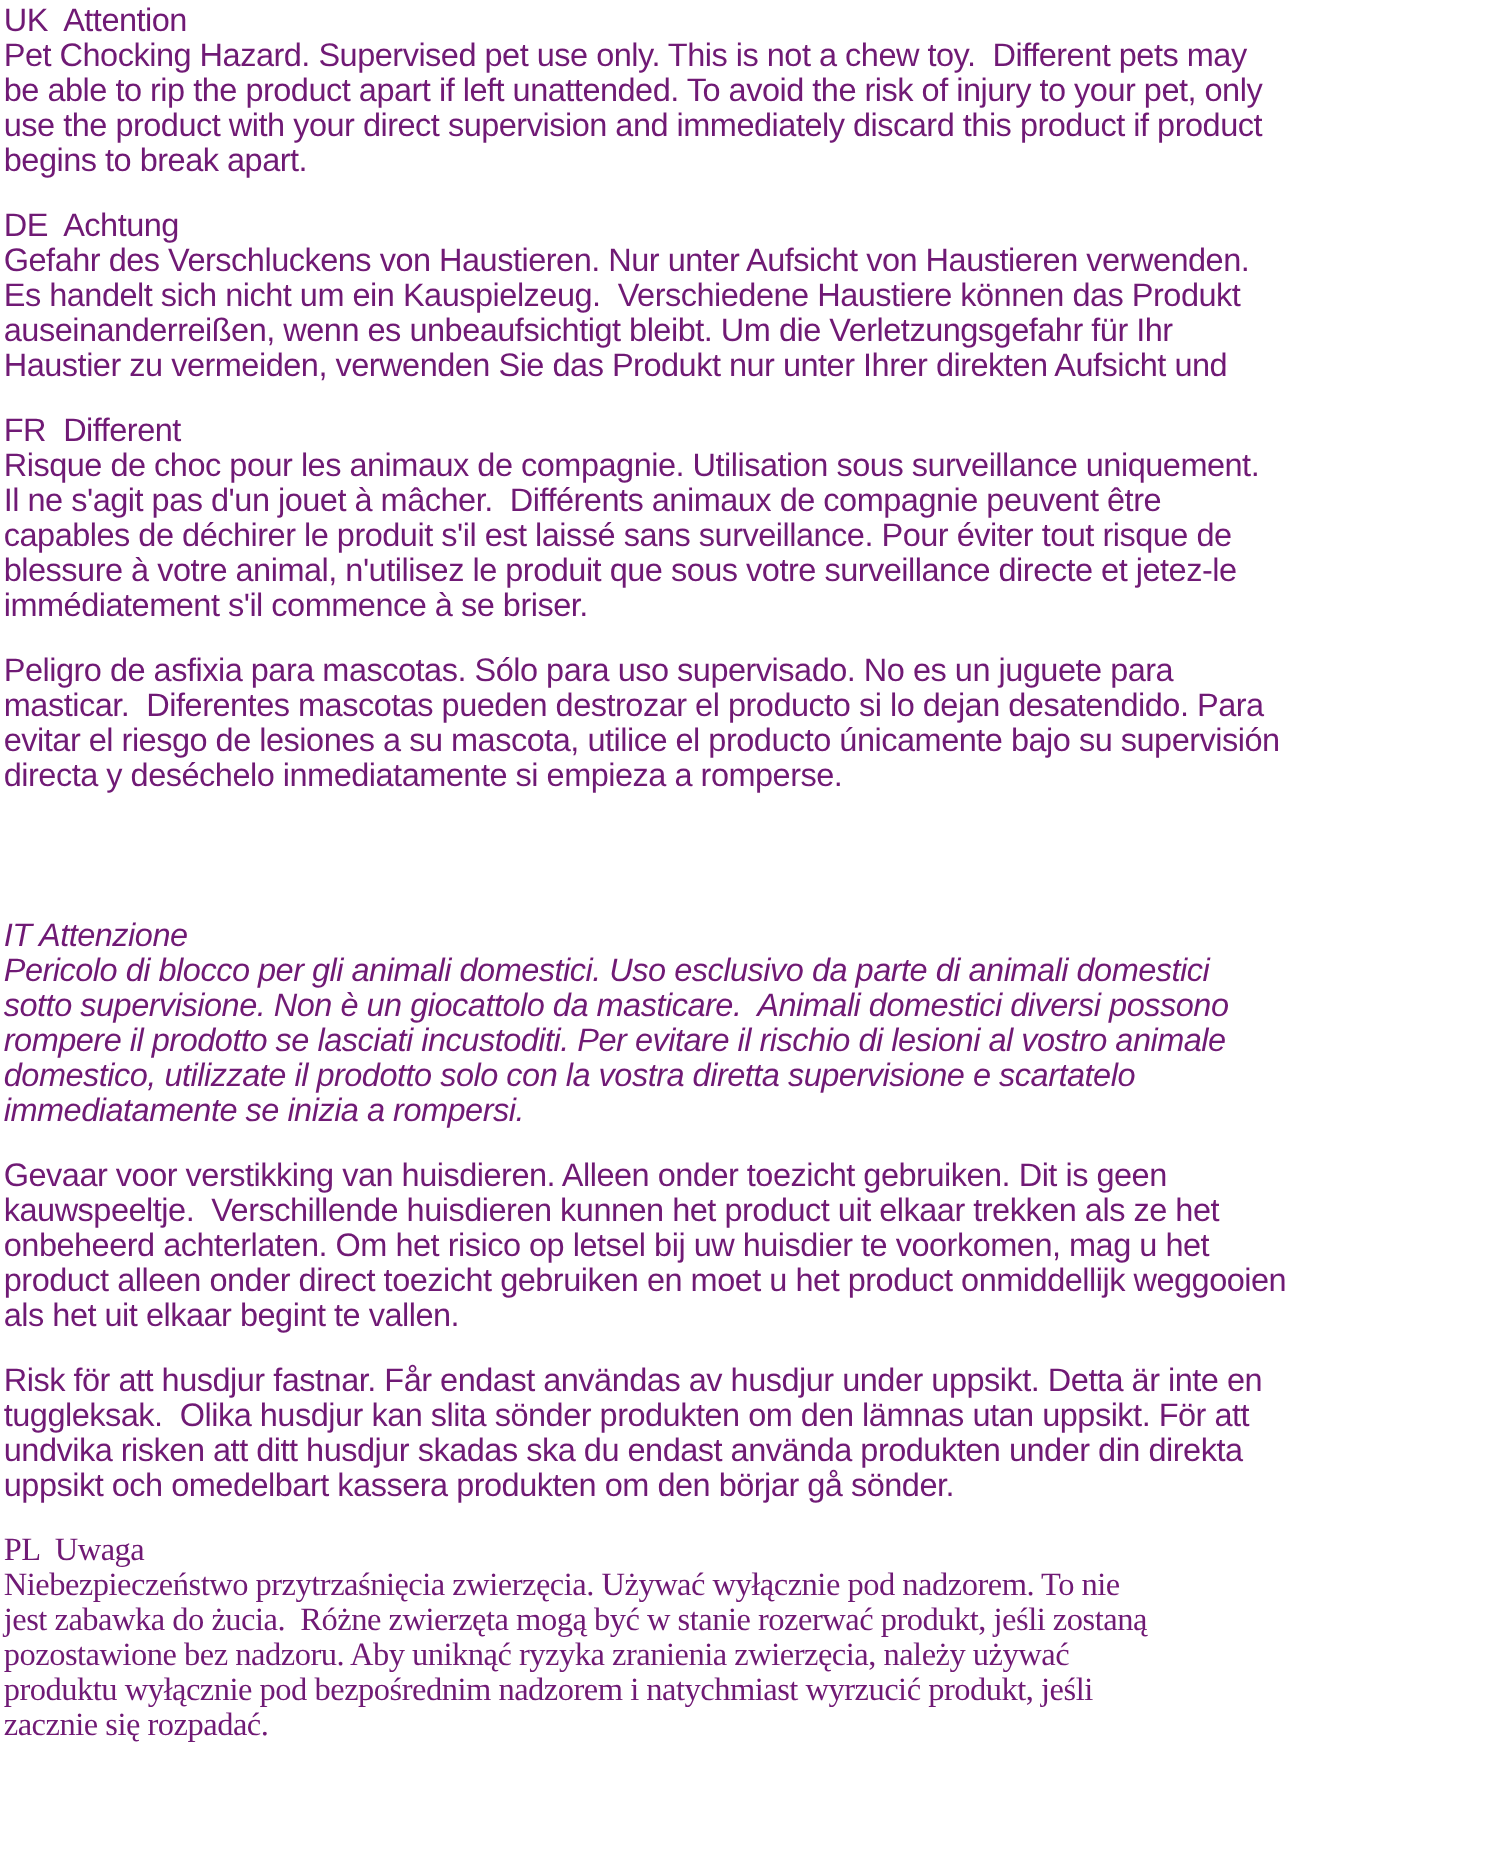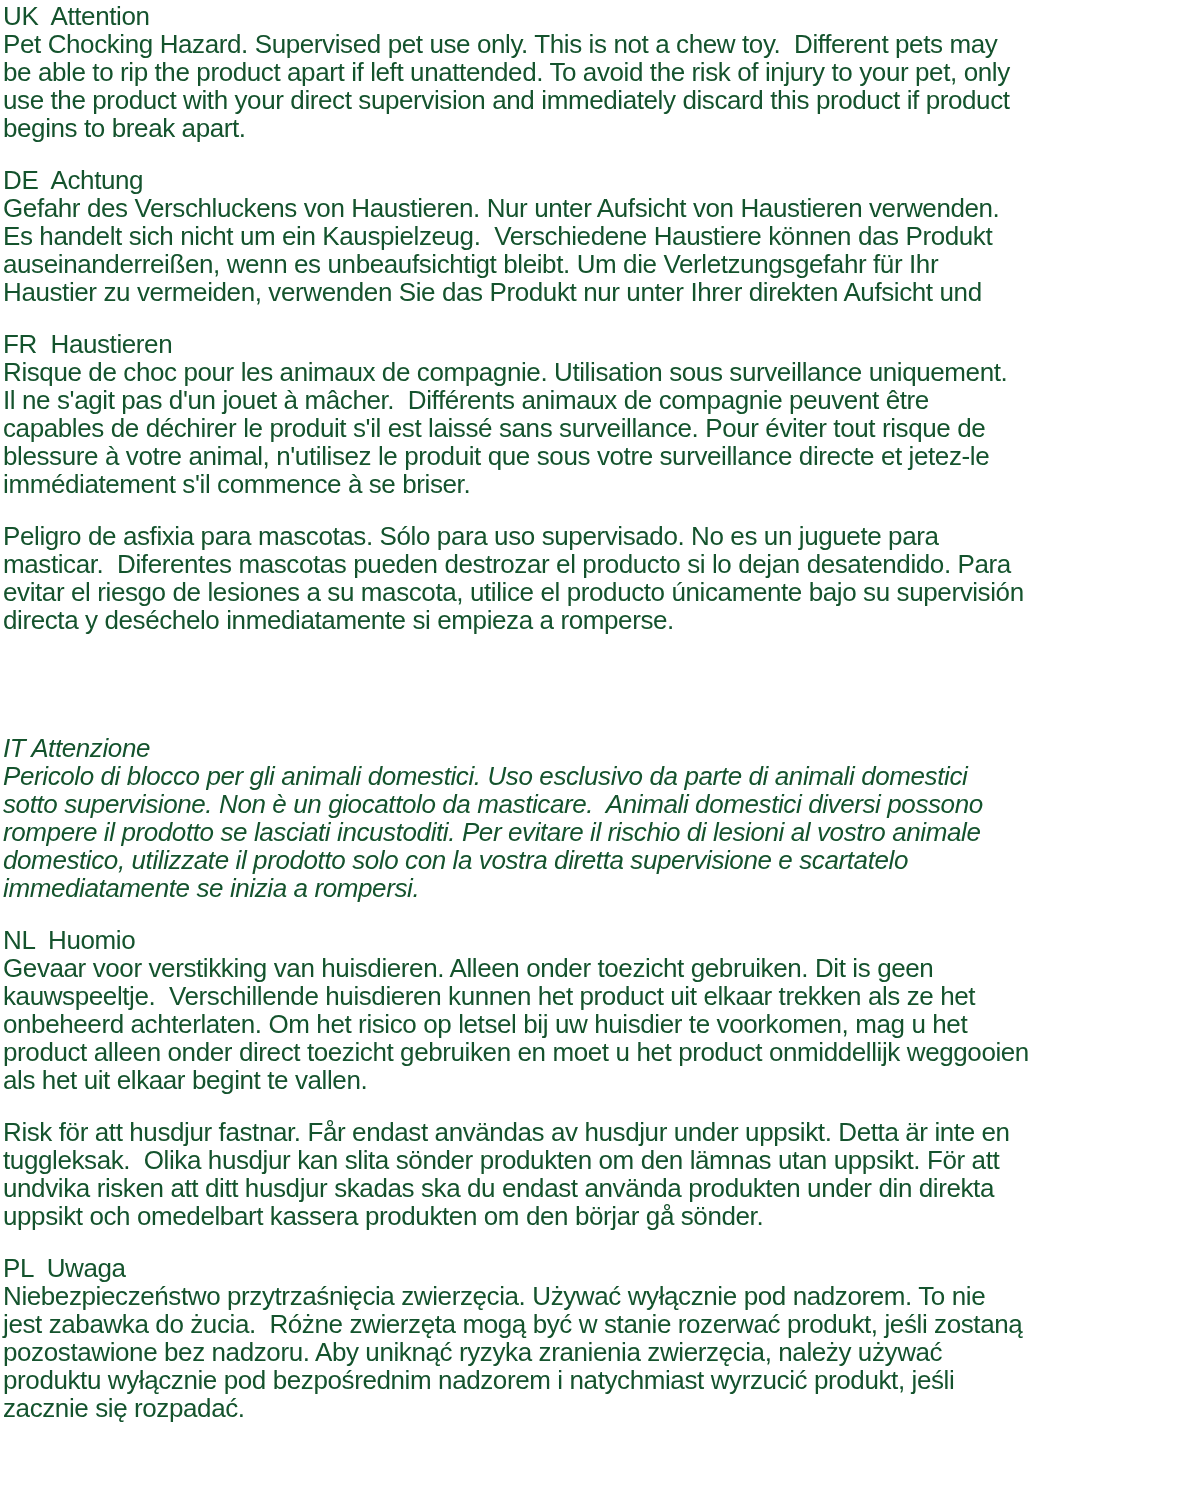--- a/index.html
+++ b/index.html
@@ -14,34 +14,35 @@
   }
   .page {
     box-sizing: border-box;
     width: 1197px;
     height: 1500px;
     padding: 2px 0 0 3px;
     font-family: "Liberation Sans", sans-serif;
     font-size: 26px;
     line-height: 28px;
     letter-spacing: -0.4px;
-    color: #14532d;
+    color: #701a75;
   }
   .warning-section {
     margin: 0 0 24px 0;
   }
   .warning-section.gap-large {
     margin-top: 100px;
     font-style: italic;
   }
   .warning-section.gap-medium {
     margin-top: 6px;
   }
   .warning-section.gap-plus {
     margin-top: 12px;
+    font-family: Liberation Serif, serif;
   }
   .section-heading,
   .section-body {
     white-space: pre;
     font-weight: 400;
   }
 </style>
 </head>
 <body>
 
@@ -57,21 +58,21 @@
 
   <section class="warning-section">
     <div class="section-heading">DE  Achtung</div>
     <div class="section-body">Gefahr des Verschluckens von Haustieren. Nur unter Aufsicht von Haustieren verwenden.
 Es handelt sich nicht um ein Kauspielzeug.  Verschiedene Haustiere können das Produkt
 auseinanderreißen, wenn es unbeaufsichtigt bleibt. Um die Verletzungsgefahr für Ihr
 Haustier zu vermeiden, verwenden Sie das Produkt nur unter Ihrer direkten Aufsicht und</div>
   </section>
 
   <section class="warning-section">
-    <div class="section-heading">FR  Haustieren</div>
+    <div class="section-heading">FR  Different</div>
     <div class="section-body">Risque de choc pour les animaux de compagnie. Utilisation sous surveillance uniquement.
 Il ne s'agit pas d'un jouet à mâcher.  Différents animaux de compagnie peuvent être
 capables de déchirer le produit s'il est laissé sans surveillance. Pour éviter tout risque de
 blessure à votre animal, n'utilisez le produit que sous votre surveillance directe et jetez-le
 immédiatement s'il commence à se briser.</div>
   </section>
 
   <section class="warning-section">
     <div class="section-body">Peligro de asfixia para mascotas. Sólo para uso supervisado. No es un juguete para
 masticar.  Diferentes mascotas pueden destrozar el producto si lo dejan desatendido. Para
@@ -82,21 +83,20 @@
   <section class="warning-section gap-large">
     <div class="section-heading">IT Attenzione</div>
     <div class="section-body">Pericolo di blocco per gli animali domestici. Uso esclusivo da parte di animali domestici
 sotto supervisione. Non è un giocattolo da masticare.  Animali domestici diversi possono
 rompere il prodotto se lasciati incustoditi. Per evitare il rischio di lesioni al vostro animale
 domestico, utilizzate il prodotto solo con la vostra diretta supervisione e scartatelo
 immediatamente se inizia a rompersi.</div>
   </section>
 
   <section class="warning-section">
-    <div class="section-heading">NL  Huomio</div>
     <div class="section-body">Gevaar voor verstikking van huisdieren. Alleen onder toezicht gebruiken. Dit is geen
 kauwspeeltje.  Verschillende huisdieren kunnen het product uit elkaar trekken als ze het
 onbeheerd achterlaten. Om het risico op letsel bij uw huisdier te voorkomen, mag u het
 product alleen onder direct toezicht gebruiken en moet u het product onmiddellijk weggooien
 als het uit elkaar begint te vallen.</div>
   </section>
 
   <section class="warning-section gap-medium">
     <div class="section-body">Risk för att husdjur fastnar. Får endast användas av husdjur under uppsikt. Detta är inte en
 tuggleksak.  Olika husdjur kan slita sönder produkten om den lämnas utan uppsikt. För att

